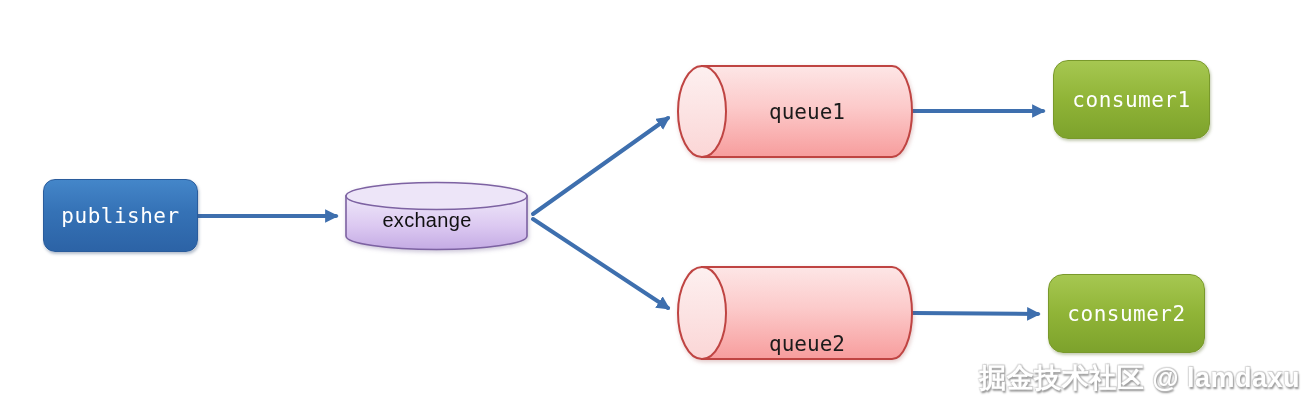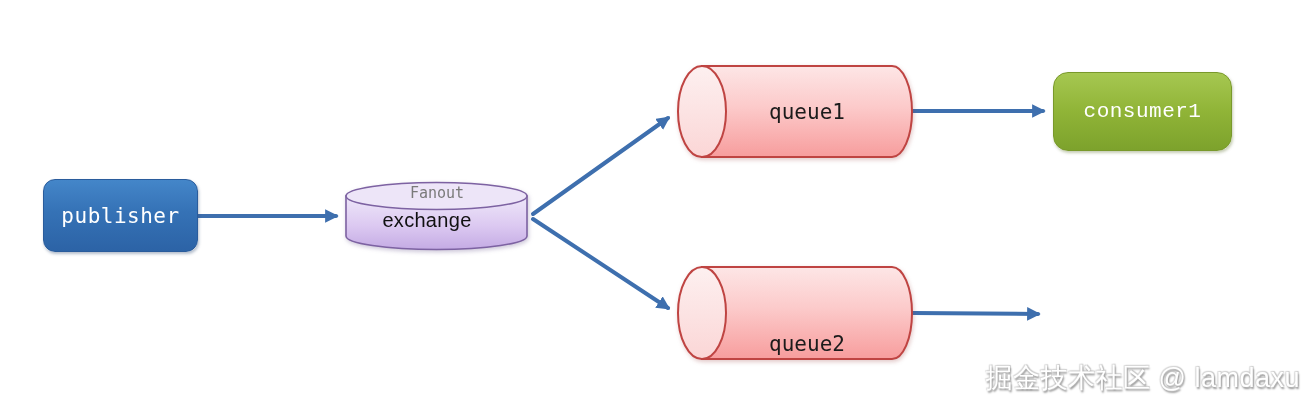--- a/index.html
+++ b/index.html
@@ -29,21 +29,21 @@
     background: linear-gradient(180deg, #4486c9 0%, #3572b6 45%, #2c63a6 100%);
     border: 1px solid #2a5c9c;
     box-shadow: 1px 2px 3px rgba(40,70,110,0.35);
   }
   .green-box {
     border-radius: 15px;
     background: linear-gradient(180deg, #a6c751 0%, #90b437 50%, #7da22c 100%);
     border: 1px solid #79992b;
     box-shadow: 1px 2px 3px rgba(90,110,40,0.35);
   }
-  #consumer1-box { left: 1053px; top: 72px;  width: 179px; height: 79px; font-family: Liberation Mono, monospace; }
+  #consumer1-box { left: 1053px; top: 60px;  width: 157px; height: 79px; }
   #consumer2-box { left: 1048px; top: 274px; width: 157px; height: 79px; }
 
   .label {
     position: absolute;
     text-align: center;
     white-space: nowrap;
   }
   #queue1-label, #queue2-label {
     width: 234px;
     color: #1b1b1b;
@@ -61,21 +61,21 @@
     color: #111111;
     font-size: 20px;
     font-family: "Liberation Sans", sans-serif;
     letter-spacing: 0.3px;
   }
   #watermark {
     position: absolute;
     right: 9px; bottom: 4px;
     font-family: "Liberation Sans", sans-serif;
     font-size: 27px;
-    font-weight: 400;
+    font-weight: 700;
     color: #ffffff;
     text-shadow: 0 0 2px #c2c2c2, 1px 2px 2px #8f8f8f, -1px -1px 1px #e0e0e0, 1px -1px 1px #cfcfcf;
     letter-spacing: 0.5px;
     white-space: nowrap;
   }
 </style>
 </head>
 <body>
 
 <div id="canvas">
@@ -122,25 +122,27 @@
     <g style="filter: drop-shadow(1px 2px 2px rgba(150,60,60,0.28));">
       <path d="M702,267 H892 A20,46 0 0 1 892,359 H702 Z" fill="url(#queueBody)" stroke="#bf4442" stroke-width="2"></path>
       <ellipse cx="702" cy="313" rx="24" ry="46" fill="url(#queueCap)" stroke="#bf4442" stroke-width="2"></ellipse>
     </g>
   </svg>
 
   <div class="node-box blue-box">
     <span>publisher</span>
   </div>
 
-  <div class="label" id="fanout-label">Fanout</div>
   <div class="label" id="exchange-label">exchange</div>
 
   <div class="label" id="queue1-label">queue1</div>
   <div class="label" id="queue2-label">queue2</div>
 
   <div class="node-box green-box" id="consumer1-box">
     <span>consumer1</span>
   </div>
+  <div class="node-box green-box" id="consumer2-box">
+    <span>consumer2</span>
+  </div>
 
   <div id="watermark">掘金技术社区 @ lamdaxu</div>
 
 </div>
 
 </body></html>

